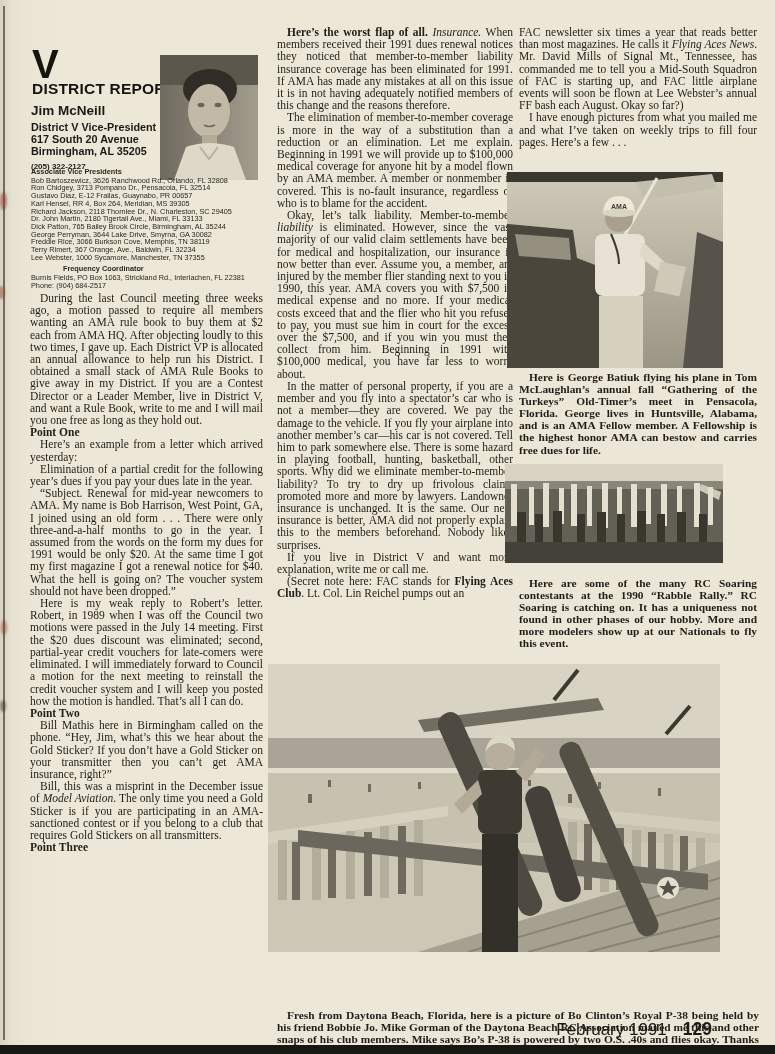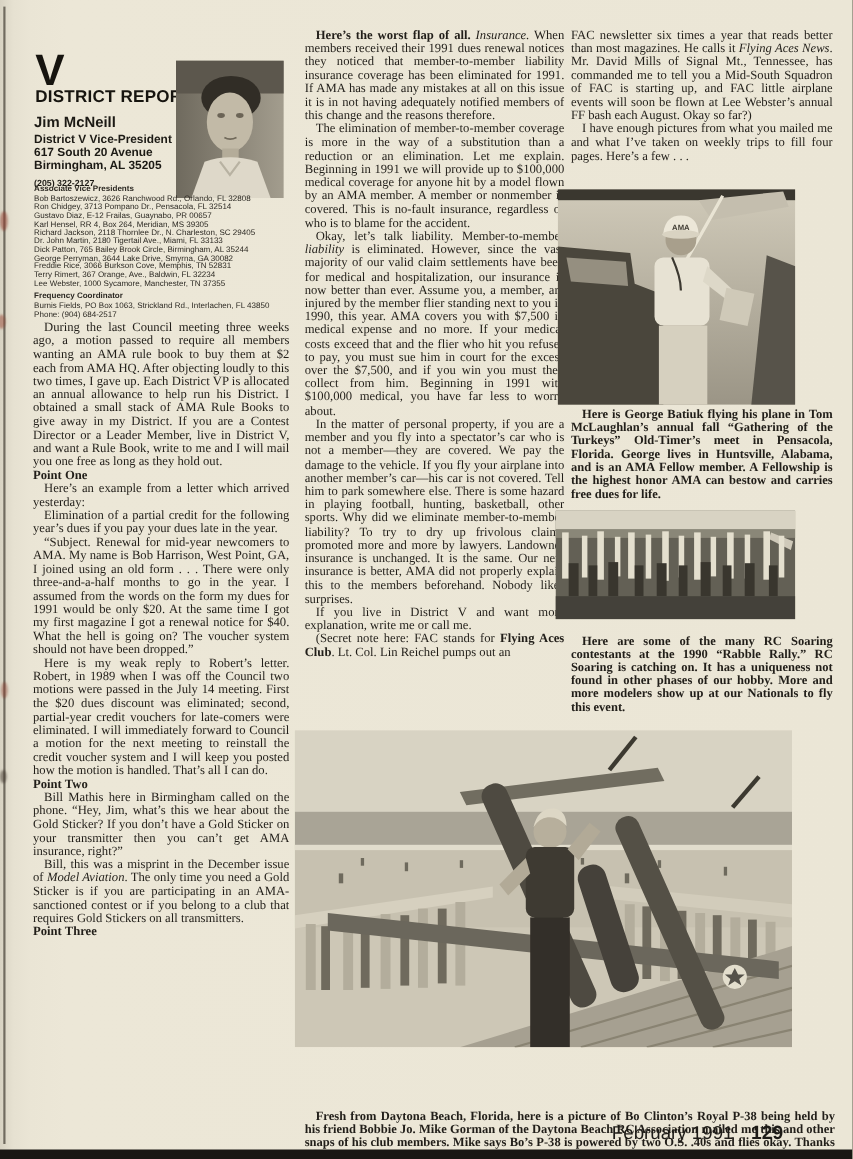--- a/index.html
+++ b/index.html
@@ -28,21 +28,21 @@
   .report-title { position: absolute; left: 32px; top: 80px; font-size: 15.5px; font-weight: 800; letter-spacing: .2px; color: #16140f; }
   .portrait { position: absolute; left: 160px; top: 55px; width: 98px; height: 125px; }
 
   .officer { position: absolute; left: 31px; top: 104px; color: #1c1a15; }
   .o-name  { font-size: 13.5px; font-weight: bold; line-height: 14px; margin-bottom: 3px; }
   .o-title, .o-addr { font-size: 10.8px; font-weight: bold; line-height: 12px; }
   .o-phone { font-size: 8px; font-weight: bold; margin-top: 5px; }
 
   .vps { position: absolute; left: 31px; top: 168px; width: 236px; font-size: 7.3px; line-height: 7.7px; color: #2b2822; }
   .vps-head { font-weight: bold; margin-bottom: 1px; }
-  .fc { margin-top: 4px; }
+  .fc { margin-top: 4px; margin-left: 32px; }
 
   
   .col { position: absolute; overflow: hidden; }
   .colA { left: 30px;  top: 292px; width: 233px; height: 740px; }
   .colB { left: 277px; top: 26px;  width: 236px; height: 636px; }
   .colC { left: 519px; top: 26px;  width: 238px; height: 148px; }
   .col p { margin: 0; font-size: 11.5px; line-height: 12.2px; text-align: justify; }
   .ind { text-indent: 10px; }
   .quote { margin: 4px 0; }
   .pointhead { text-align: center; font-weight: bold; margin: 4px 0; text-indent: 0; }
@@ -108,25 +108,25 @@
   <div class="vps sans">
     <div class="vps-head">Associate Vice Presidents</div>
     <div class="vp-line">Bob Bartoszewicz, 3626 Ranchwood Rd., Orlando, FL 32808</div>
     <div class="vp-line">Ron Chidgey, 3713 Pompano Dr., Pensacola, FL 32514</div>
     <div class="vp-line">Gustavo Diaz, E-12 Frailas, Guaynabo, PR 00657</div>
     <div class="vp-line">Karl Hensel, RR 4, Box 264, Meridian, MS 39305</div>
     <div class="vp-line">Richard Jackson, 2118 Thornlee Dr., N. Charleston, SC 29405</div>
     <div class="vp-line">Dr. John Martin, 2180 Tigertail Ave., Miami, FL 33133</div>
     <div class="vp-line">Dick Patton, 765 Bailey Brook Circle, Birmingham, AL 35244</div>
     <div class="vp-line">George Perryman, 3644 Lake Drive, Smyrna, GA 30082</div>
-    <div class="vp-line">Freddie Rice, 3066 Burkson Cove, Memphis, TN 52831</div>
+    <div class="vp-line">Freddie Rice, 3066 Burkson Cove, Memphis, TN 38119</div>
     <div class="vp-line">Terry Rimert, 367 Orange, Ave., Baldwin, FL 32234</div>
     <div class="vp-line">Lee Webster, 1000 Sycamore, Manchester, TN 37355</div>
     <div class="vps-head fc">Frequency Coordinator</div>
-    <div class="vp-line">Burnis Fields, PO Box 1063, Strickland Rd., Interlachen, FL 43850</div>
+    <div class="vp-line">Burnis Fields, PO Box 1063, Strickland Rd., Interlachen, FL 22381</div>
     <div class="vp-line">Phone: (904) 684-2517</div>
   </div>
 
   <section class="col colA">
     <p class="ind">During the last Council meeting three weeks ago, a motion passed to require all members wanting an AMA rule book to buy them at $2 each from AMA HQ. After objecting loudly to this two times, I gave up. Each District VP is allocated an annual allowance to help run his District. I obtained a small stack of AMA Rule Books to give away in my District. If you are a Contest Director or a Leader Member, live in District V, and want a Rule Book, write to me and I will mail you one free as long as they hold out.</p>
     <p class="pointhead">Point One</p>
     <p class="ind">Here’s an example from a letter which arrived yesterday:</p>
     <p class="ind">Elimination of a partial credit for the following year’s dues if you pay your dues late in the year.</p>
     <p class="ind quote">“Subject. Renewal for mid-year newcomers to AMA. My name is Bob Harrison, West Point, GA, I joined using an old form . . . There were only three-and-a-half months to go in the year. I assumed from the words on the form my dues for 1991 would be only $20. At the same time I got my first magazine I got a renewal notice for $40. What the hell is going on? The voucher system should not have been dropped.”</p>
     <p class="ind">Here is my weak reply to Robert’s letter. Robert, in 1989 when I was off the Council two motions were passed in the July 14 meeting. First the $20 dues discount was eliminated; second, partial-year credit vouchers for late-comers were eliminated. I will immediately forward to Council a motion for the next meeting to reinstall the credit voucher system and I will keep you posted how the motion is handled. That’s all I can do.</p>

